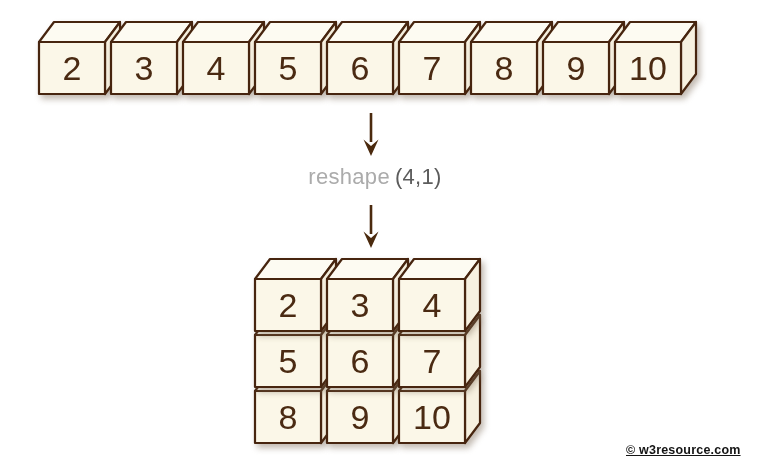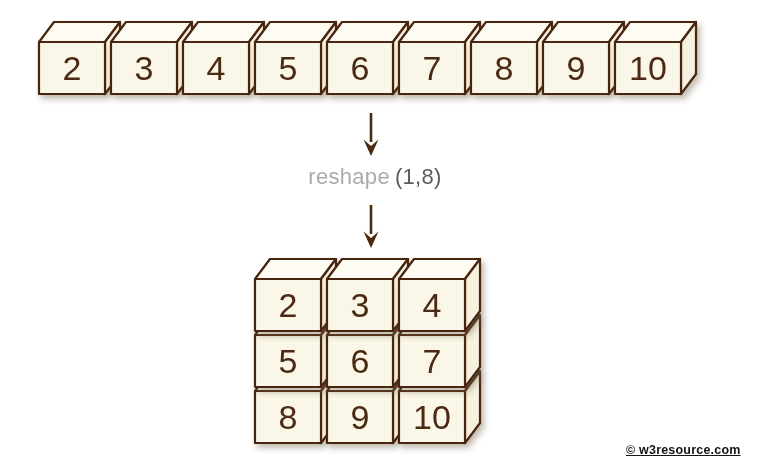--- a/index.html
+++ b/index.html
@@ -89,21 +89,21 @@
         <text x="33" y="58" text-anchor="middle" fill="#4a2a12">10</text>
       </svg>
     </div>
 
   <svg class="arrow" style="left:360px;top:112px;" viewBox="0 0 22 44">
     <line x1="11" y1="1" x2="11" y2="30" stroke-width="2.6" stroke="#4b2a0e"></line>
     <polygon points="11,44 3.5,27.5 11,34 18.5,27.5" fill="#4b2a0e"></polygon>
   </svg>
 
   <div class="reshape-label">
-    <span class="op" style="color: rgb(171, 171, 171);">reshape</span><span class="args" style="color: rgb(92, 92, 92);">(1,8)</span>
+    <span class="op" style="color: rgb(171, 171, 171);">reshape</span><span class="args" style="color: rgb(92, 92, 92);">(4,1)</span>
   </div>
 
   <svg class="arrow" style="left:360px;top:204px;" viewBox="0 0 22 44">
     <line x1="11" y1="1" x2="11" y2="30" stroke-width="2.6" stroke="#4b2a0e"></line>
     <polygon points="11,44 3.5,27.5 11,34 18.5,27.5" fill="#4b2a0e"></polygon>
   </svg>
 
   <div class="layer" id="grid">
       <svg class="cube" width="85" height="76" viewBox="-2 -2 85 76" style="left: 253px; top: 257px; z-index: 20;">
         <polygon stroke="#47250f" stroke-width="2.2" stroke-linejoin="round" points="0,20 15,0 81,0 66,20" fill="#fdfbf2"></polygon>

